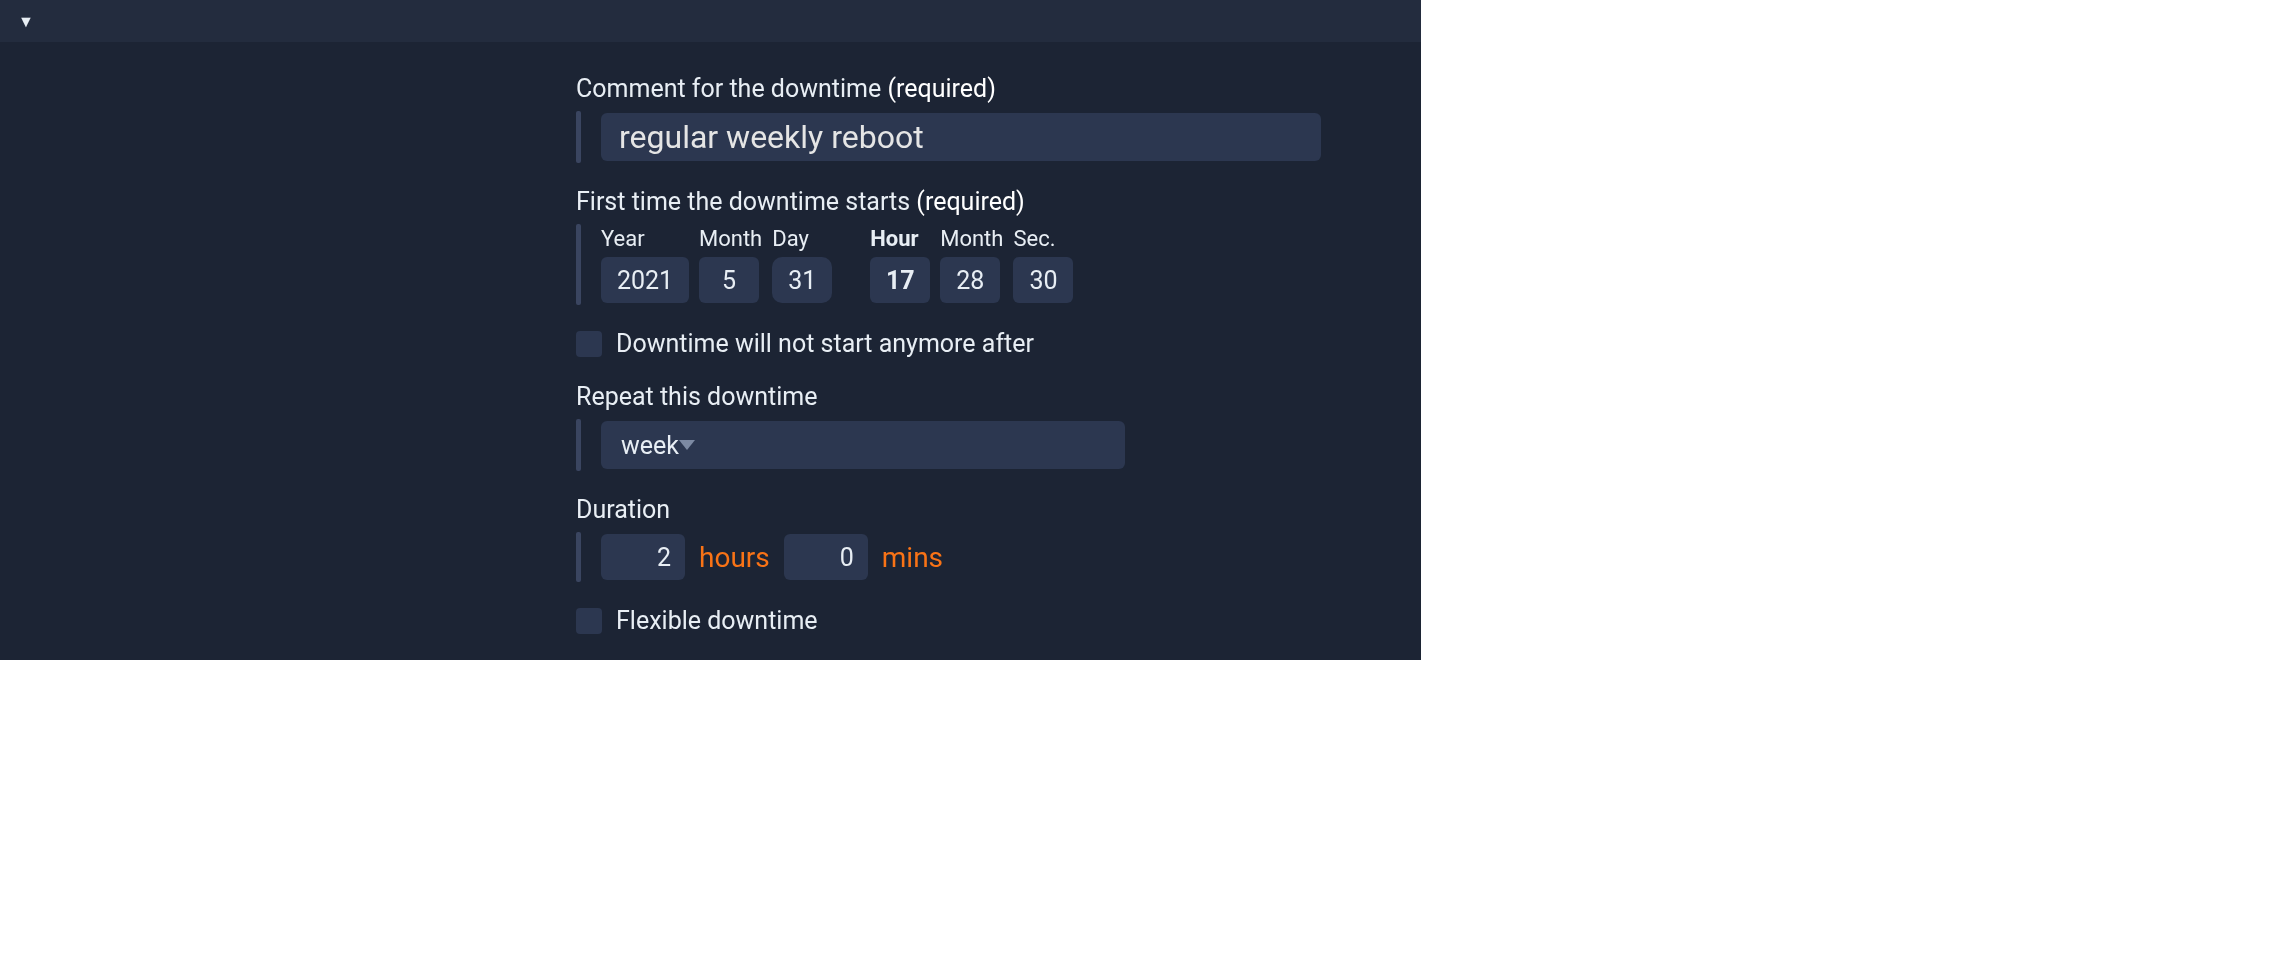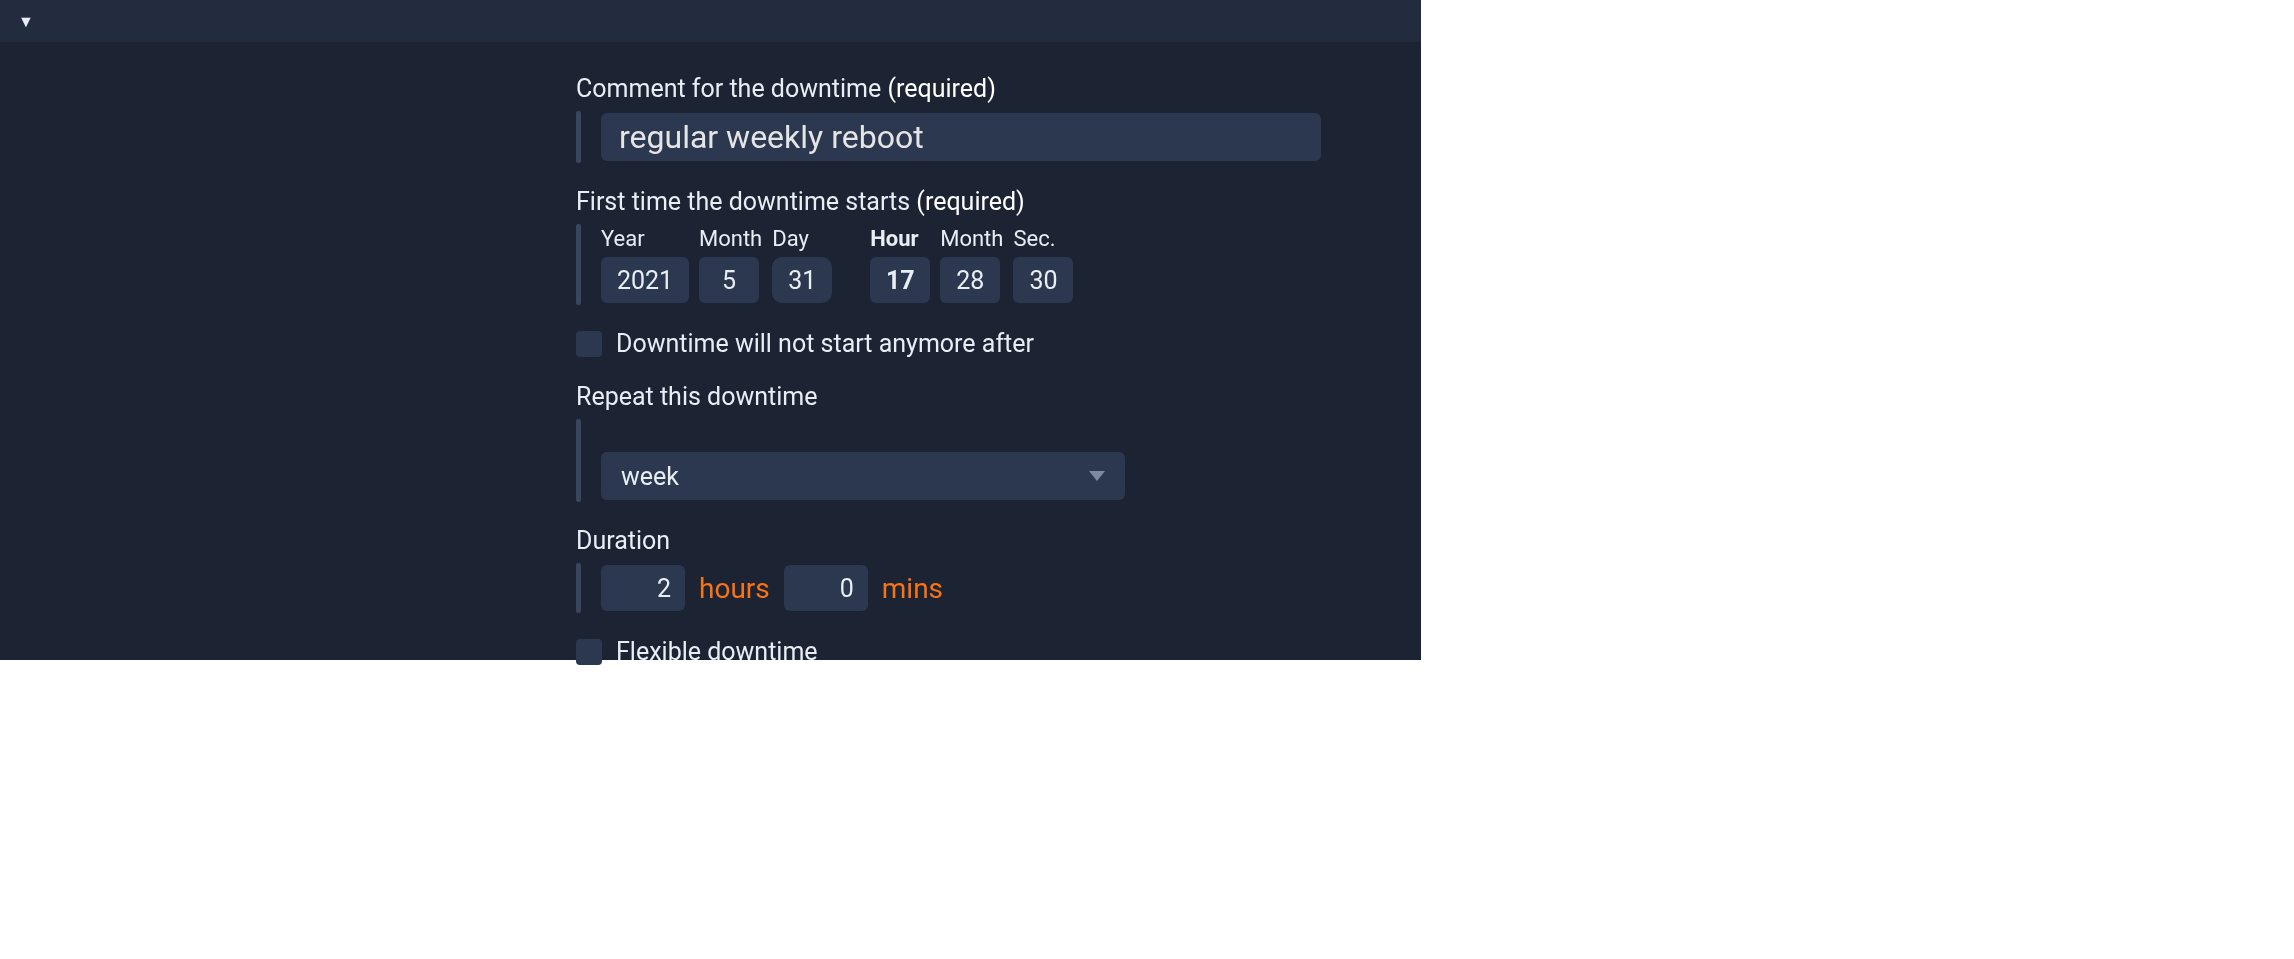--- a/index.html
+++ b/index.html
@@ -159,24 +159,23 @@
       color: #e8eef4;
     }
 
     .select-box {
       width: 524px;
       height: 48px;
       background: #2c3750;
       border-radius: 6px;
       display: flex;
       align-items: center;
-      justify-content: space-between;
+      justify-content: flex-start;
       padding: 0 20px;
       cursor: pointer;
-      margin-top: 31px;
     }
 
     .select-value {
       font-size: 25px;
       color: #e8eef4;
     }
 
     .select-caret {
       width: 0;
       height: 0;

